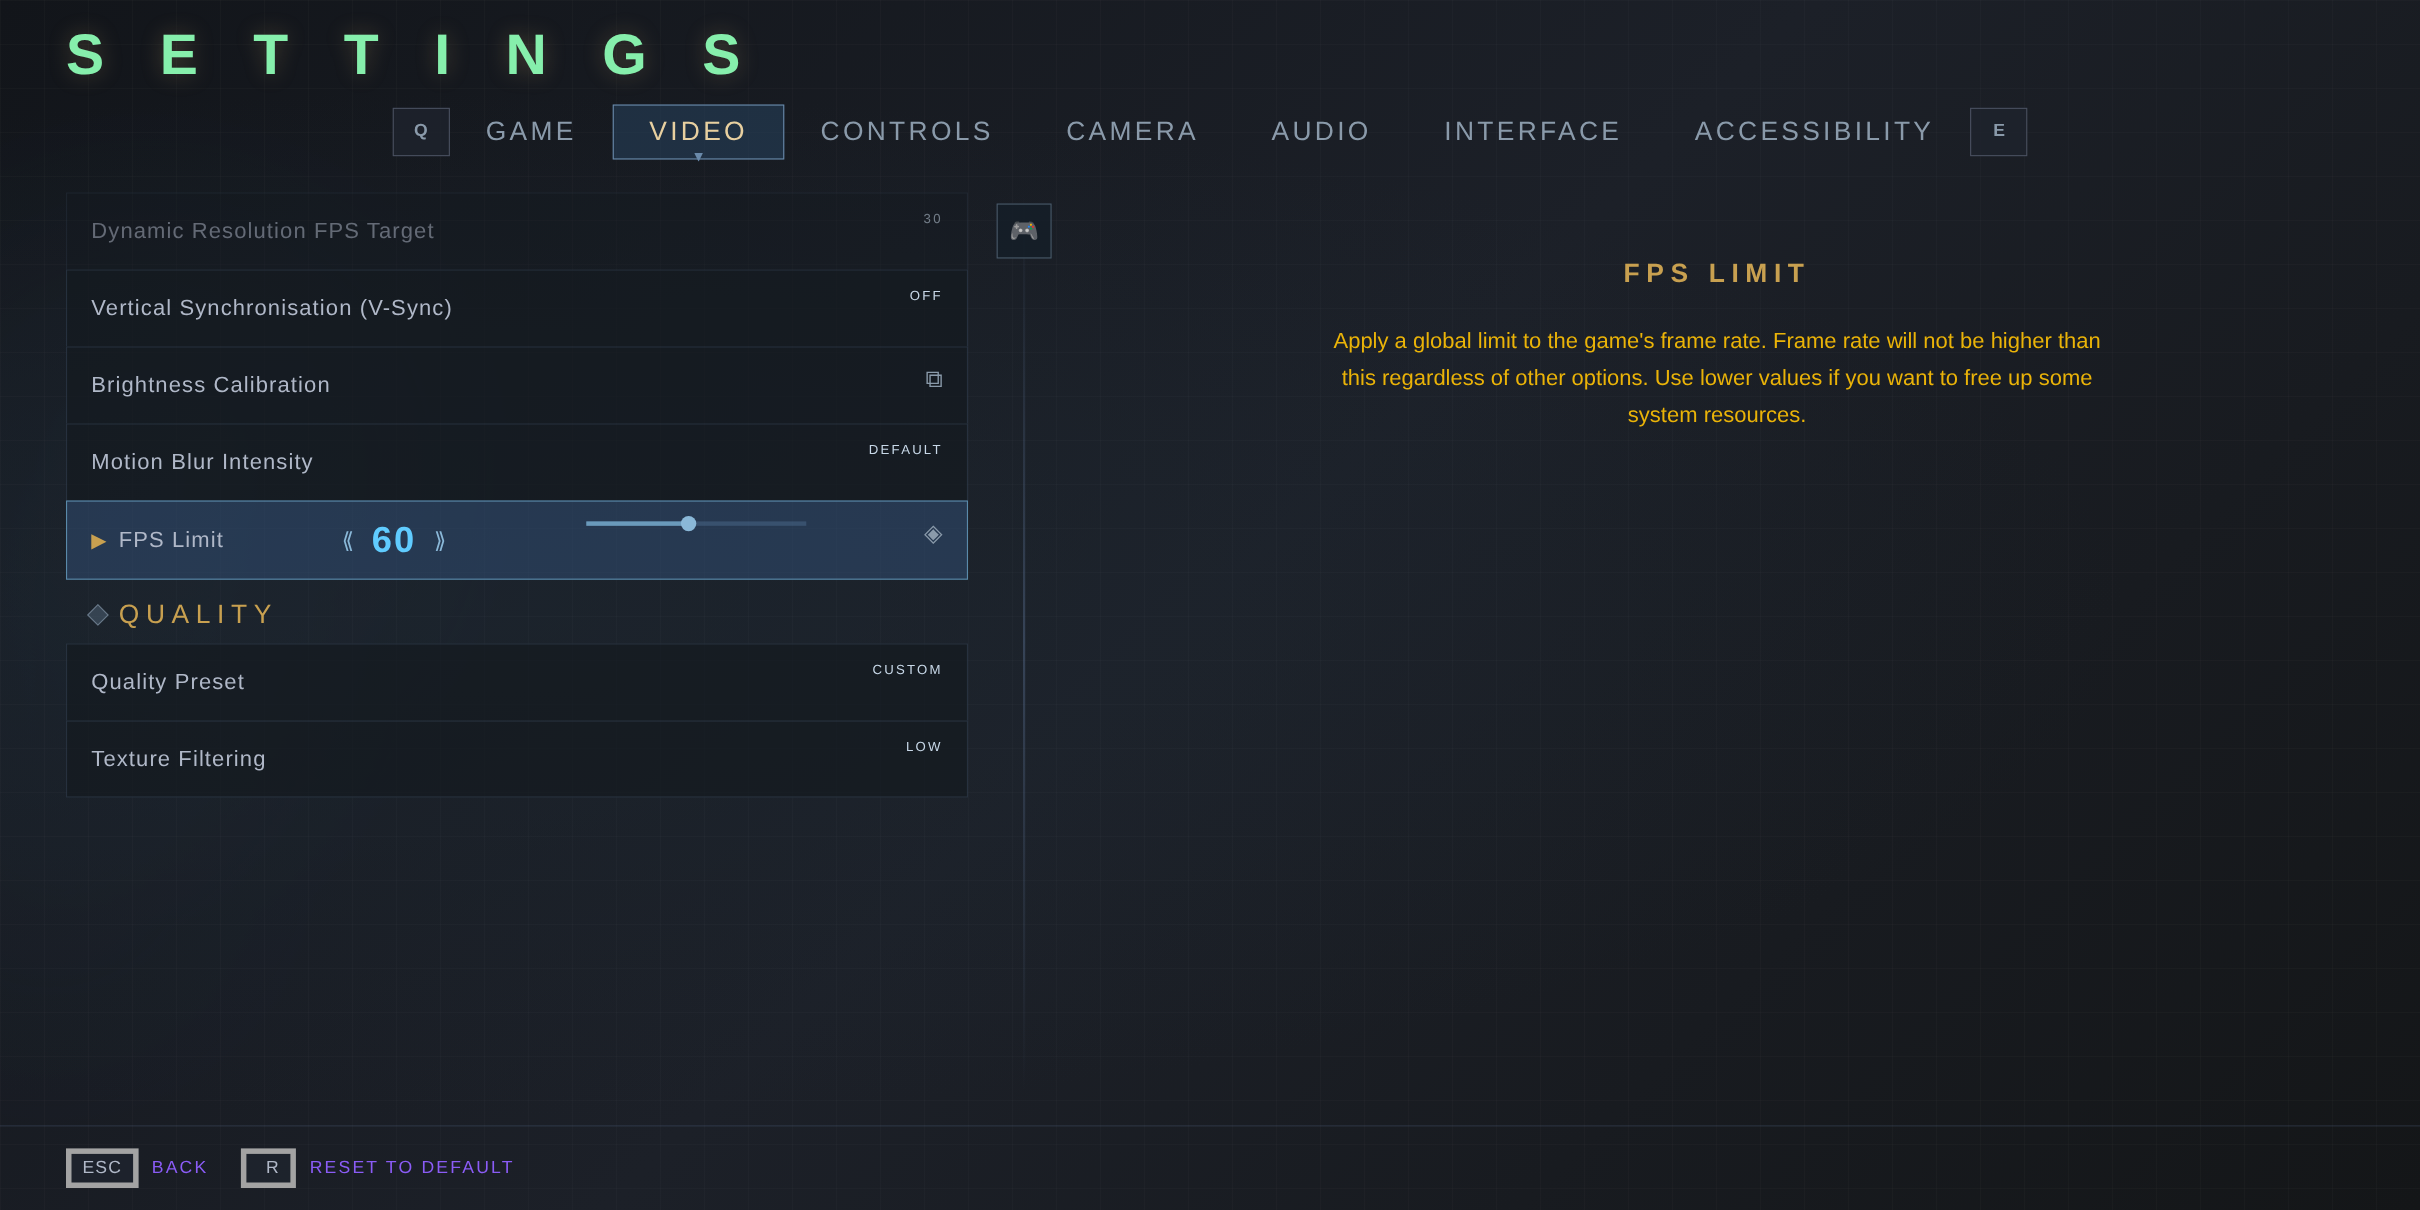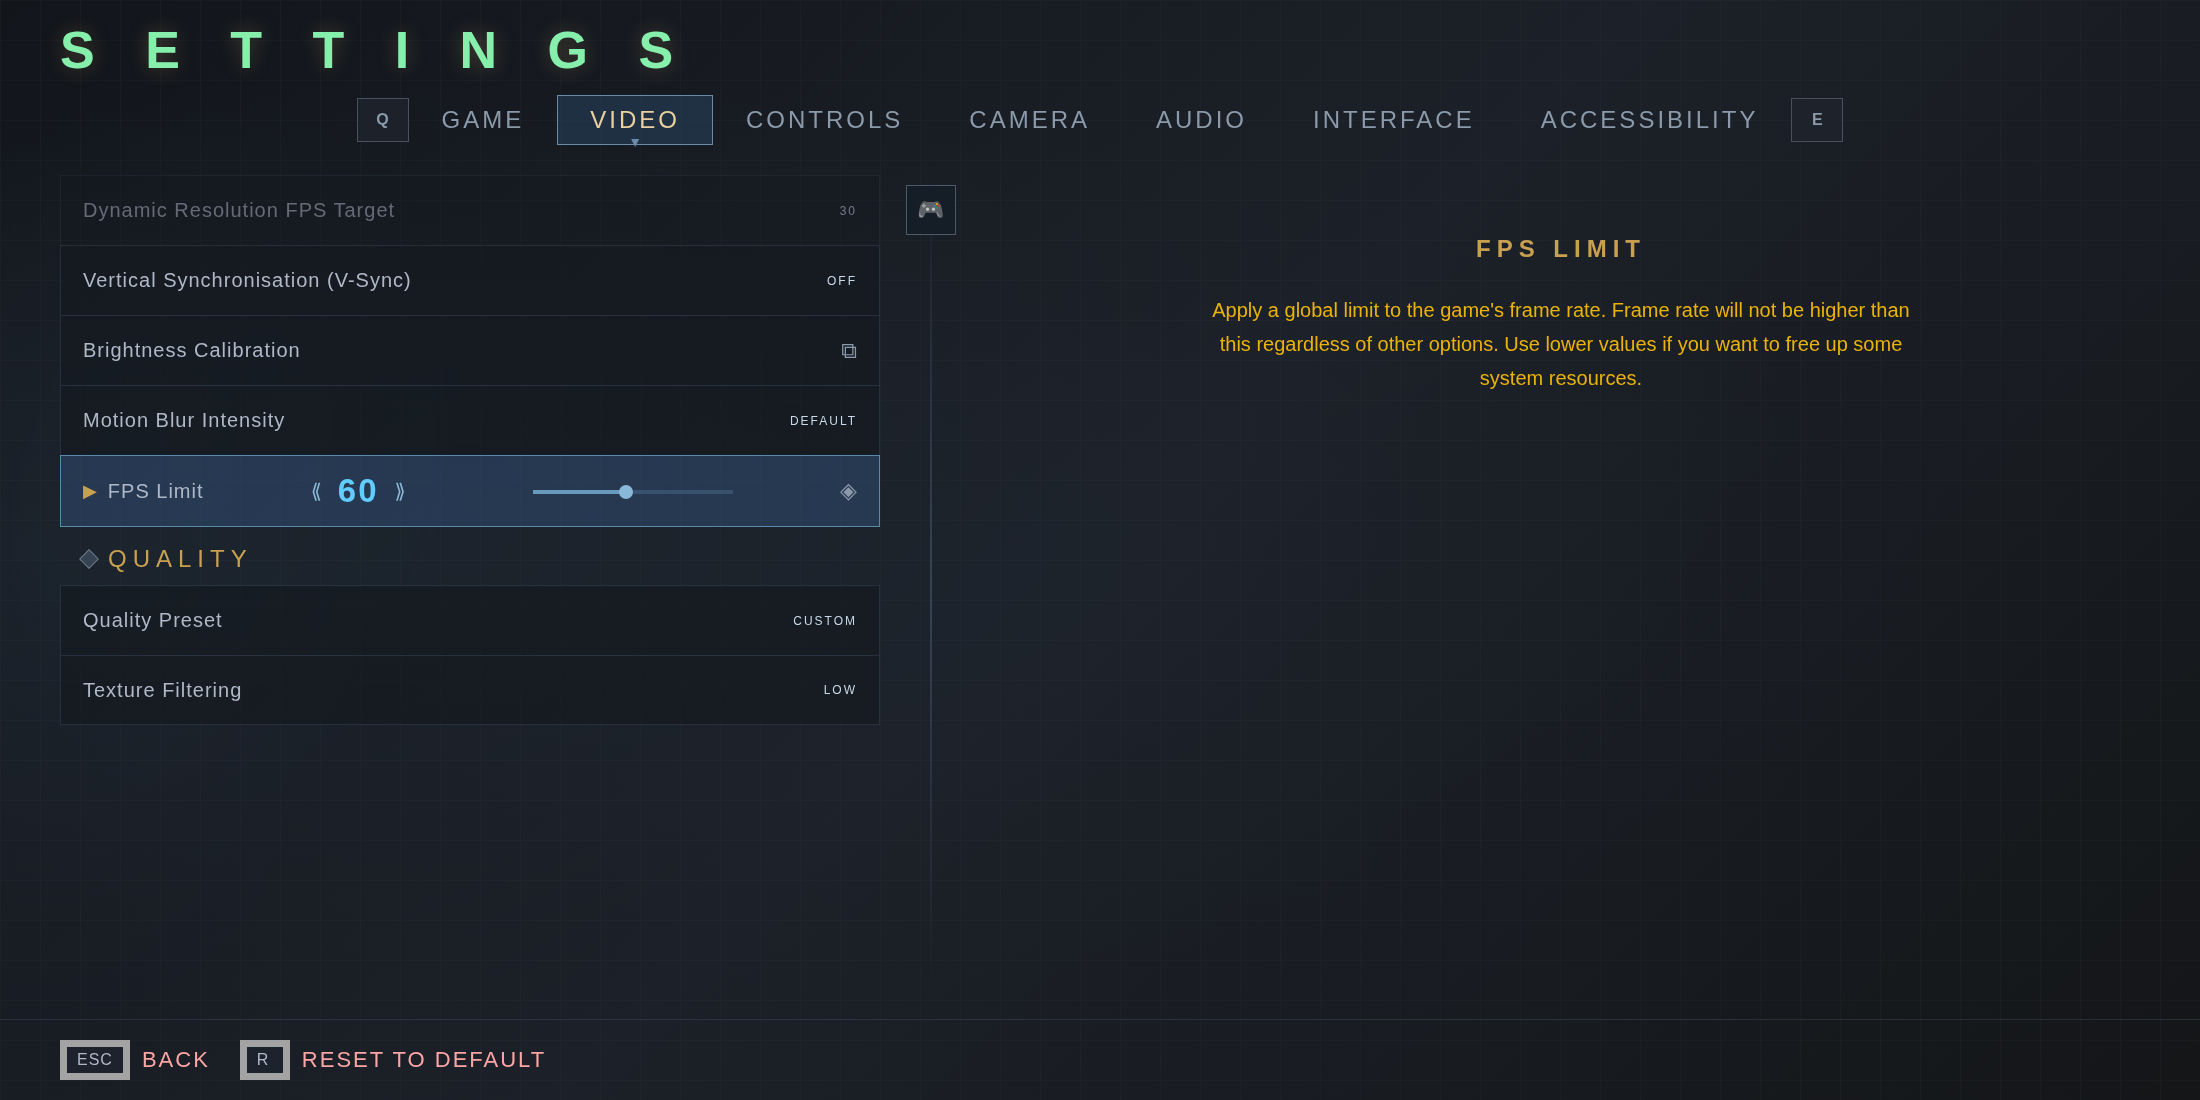--- a/index.html
+++ b/index.html
@@ -134,21 +134,20 @@
     
     .left-panel {
       width: 820px;
       display: flex;
       flex-direction: column;
       gap: 0;
     }
 
     .setting-row {
       display: flex;
-      align-items: center;
       justify-content: space-between;
       padding: 16px 22px;
       border: 1px solid rgba(80,100,130,0.3);
       border-bottom: none;
       background: rgba(20,25,32,0.7);
       min-height: 70px;
       cursor: pointer;
     }
 
     .setting-row:first-child {
@@ -302,32 +301,32 @@
 
     .bottom-btn {
       display: flex;
       align-items: center;
       gap: 12px;
       cursor: pointer;
     }
 
     .key-badge {
       background: rgba(30,35,45,0.9);
-      border: 7px solid #a3a3a3;
+      border: 5px solid #a3a3a3;
       padding: 4px 10px;
       color: #b0b8c8;
       font-size: 16px;
       letter-spacing: 1px;
       min-width: 50px;
-      text-align: left;
+      text-align: right;
     }
 
     .bottom-label {
-      color: #fca5a5;
-      font-size: 22px;
+      color: #8b5cf6;
+      font-size: 16px;
       letter-spacing: 2px;
       text-transform: uppercase;
     }
 
     
     .panel-divider {
       width: 2px;
       background: linear-gradient(to bottom, transparent, rgba(80,100,130,0.5), transparent);
       margin: 0 10px;
     }

